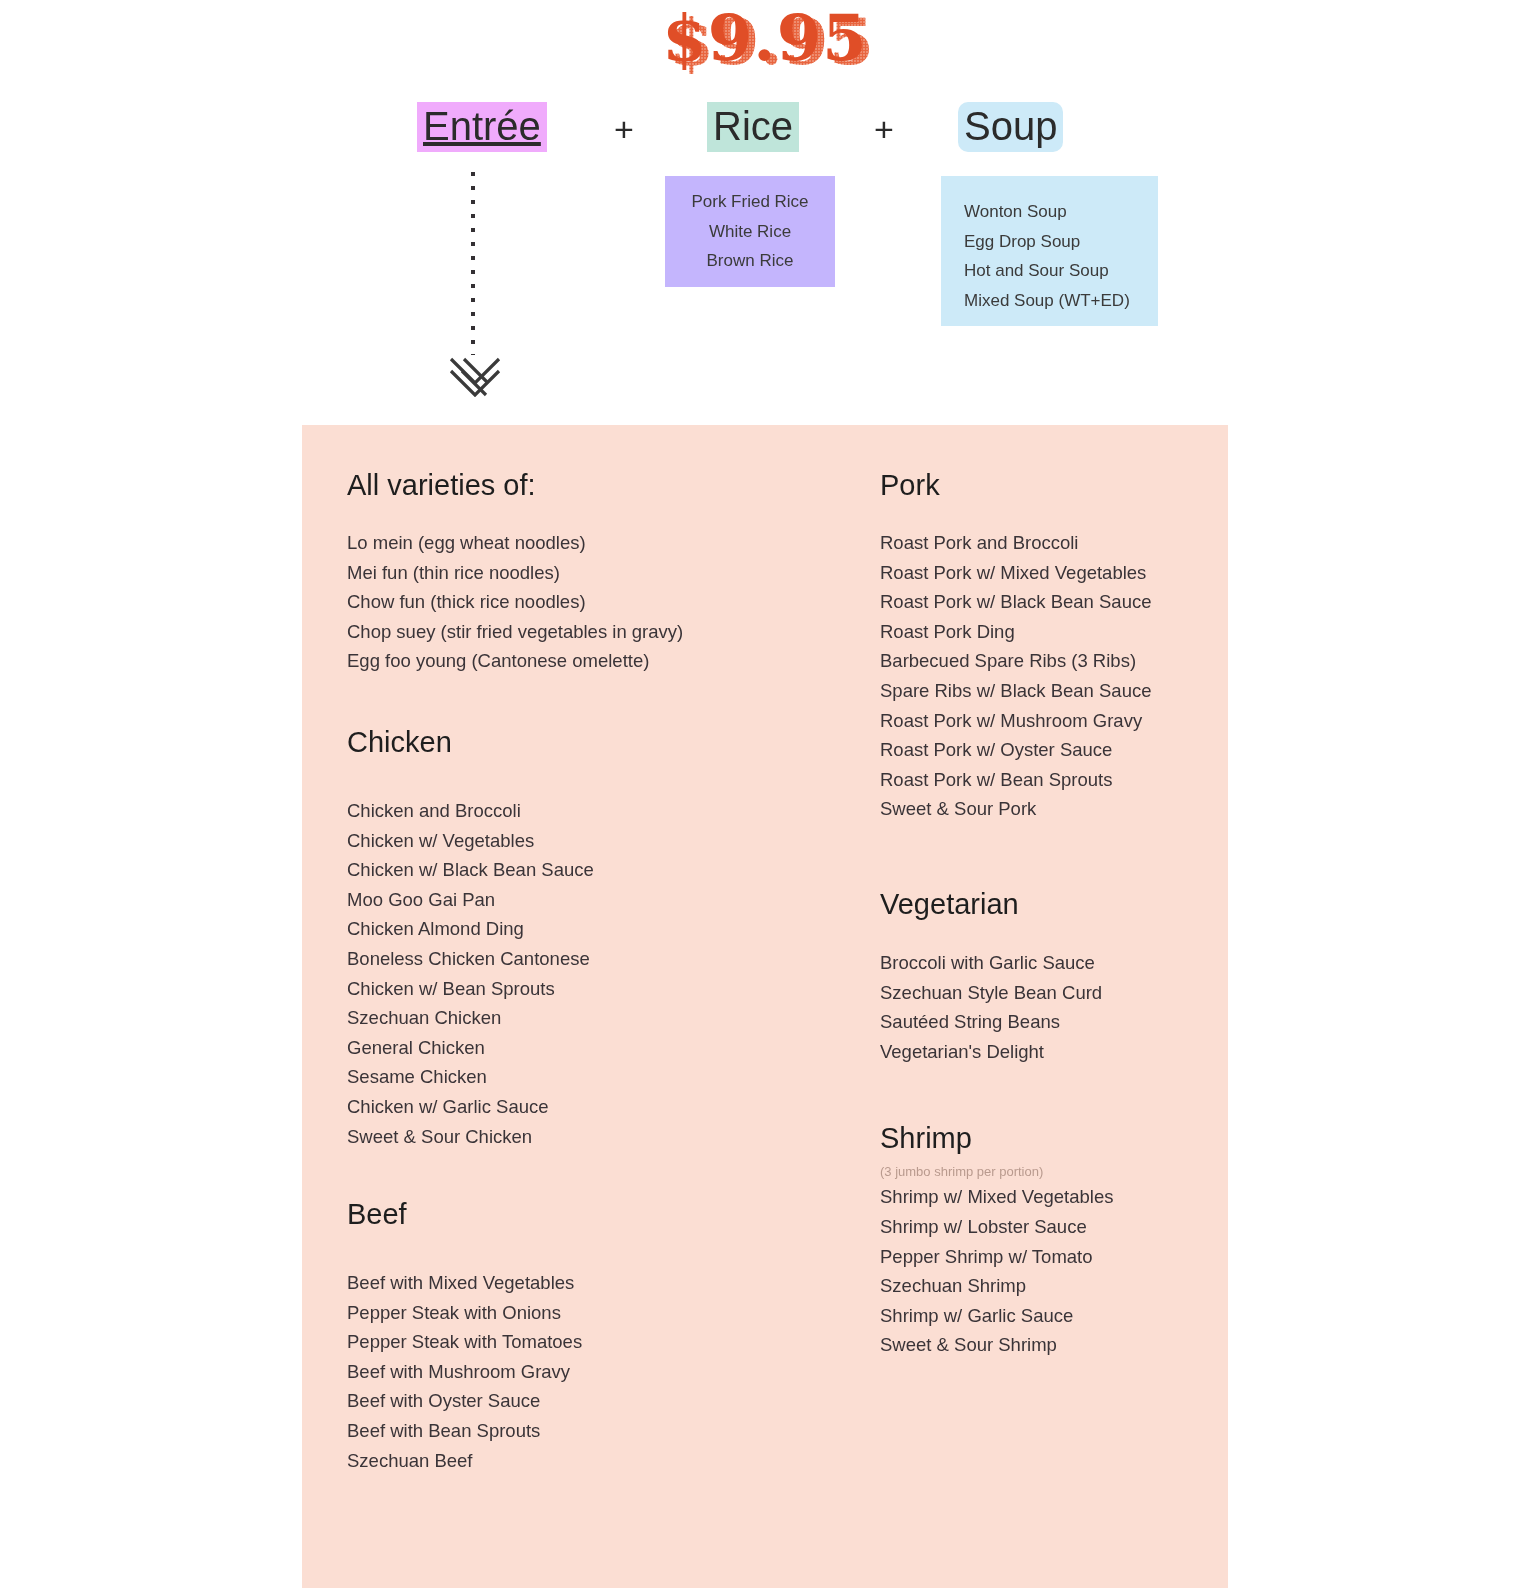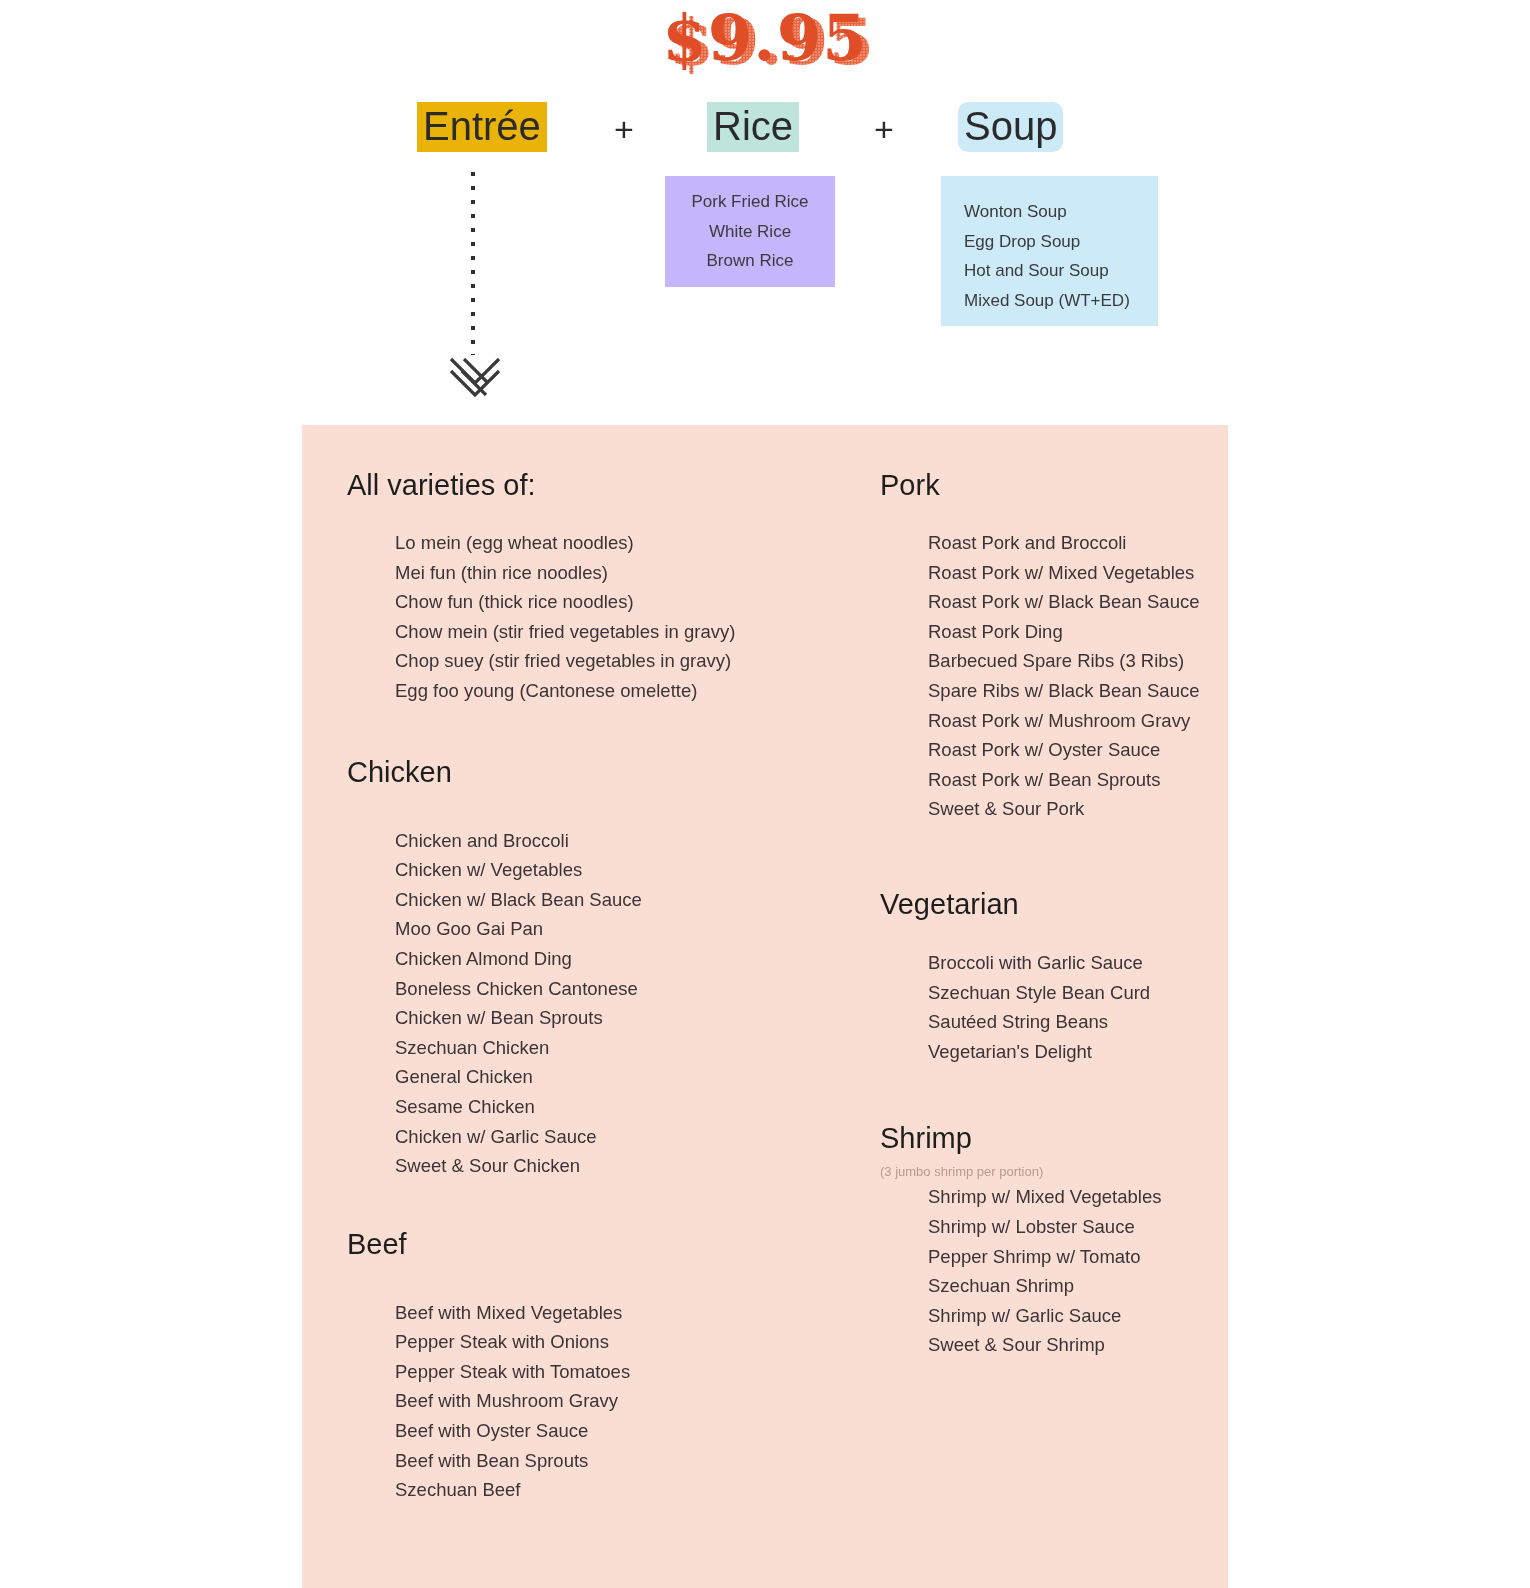--- a/index.html
+++ b/index.html
@@ -46,21 +46,21 @@
 
   
   .combo { position:absolute; left:0; top:100px; width:1530px; height:300px; }
 
   .combo-head {
     position:absolute; top:0; height:52px;
     font-size:40px; line-height:52px; color:#2b2b2b;
     white-space:nowrap;
   }
   .hl { padding:2px 6px 4px 6px; }
-  .hl-entree { background:#eab308; }
+  .hl-entree { background:#f0abfc;text-decoration:underline; }
   .hl-rice   { background:#BFE5DA; }
   .hl-soup   { background:#CDEAF8;border-radius:10px; }
 
   .head-entree { left:417px; }
   .head-rice   { left:707px; }
   .head-soup   { left:958px; }
 
   .plus {
     position:absolute; top:6px;
     font-size:34px; line-height:46px; color:#2b2b2b; font-weight:400;
@@ -102,21 +102,21 @@
   .col-right { left:578px; width:330px; }
 
   .sec-title {
     font-size:29px; line-height:34px; color:#1e1e1e; font-weight:400;
     white-space:nowrap;
   }
   .sec-note {
     font-size:13px; line-height:18px; color:#B99A8E; white-space:nowrap;
   }
   .dish {
-    font-size:18.5px; line-height:29.6px; color:#3a3438; white-space:nowrap;margin-left:48px;
+    font-size:18.5px; line-height:29.6px; color:#3a3438; white-space:nowrap;
   }
 </style>
 </head>
 <body>
 
 <div class="page">
 
   <div class="price-wrap">
     <div class="price">
       <span class="shade">$9.95</span>
@@ -168,21 +168,20 @@
   </div>
 
   <div class="panel">
     <div class="col col-left" id="col-left">
         <div style="margin-top: 43px;">
           <div class="sec-title">All varieties of:</div>
           <div style="margin-top: 26px;">
             <div class="dish">Lo mein (egg wheat noodles)</div>
             <div class="dish">Mei fun (thin rice noodles)</div>
             <div class="dish">Chow fun (thick rice noodles)</div>
-            <div class="dish">Chow mein (stir fried vegetables in gravy)</div>
             <div class="dish">Chop suey (stir fried vegetables in gravy)</div>
             <div class="dish">Egg foo young (Cantonese omelette)</div>
           </div>
         </div>
         <div style="margin-top: 49px;">
           <div class="sec-title">Chicken</div>
           <div style="margin-top: 37px;">
             <div class="dish">Chicken and Broccoli</div>
             <div class="dish">Chicken w/ Vegetables</div>
             <div class="dish">Chicken w/ Black Bean Sauce</div>

